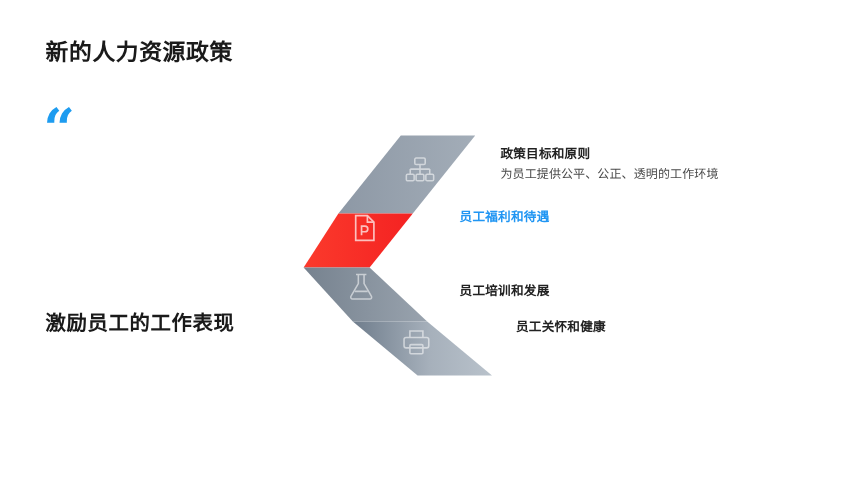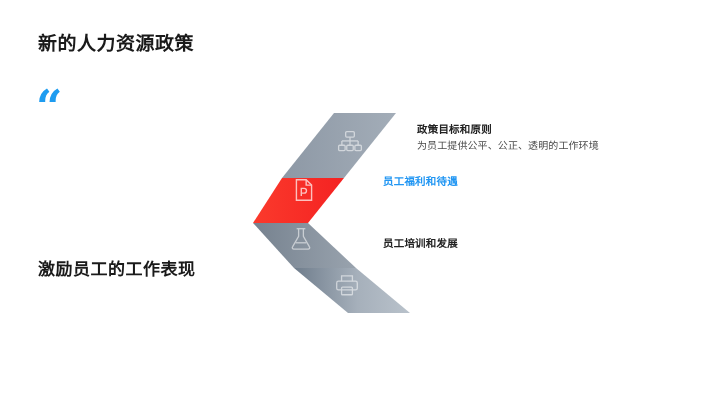--- a/index.html
+++ b/index.html
@@ -220,16 +220,17 @@
 
     <div class="list-item i1">
       <div class="item-head accent">员工福利和待遇</div>
     </div>
 
     <div class="list-item i2">
       <div class="item-head">员工培训和发展</div>
     </div>
 
     <div class="list-item i3">
+      <div class="item-head">员工关怀和健康</div>
     </div>
 
   </div>
 </div>
 
 </body></html>

